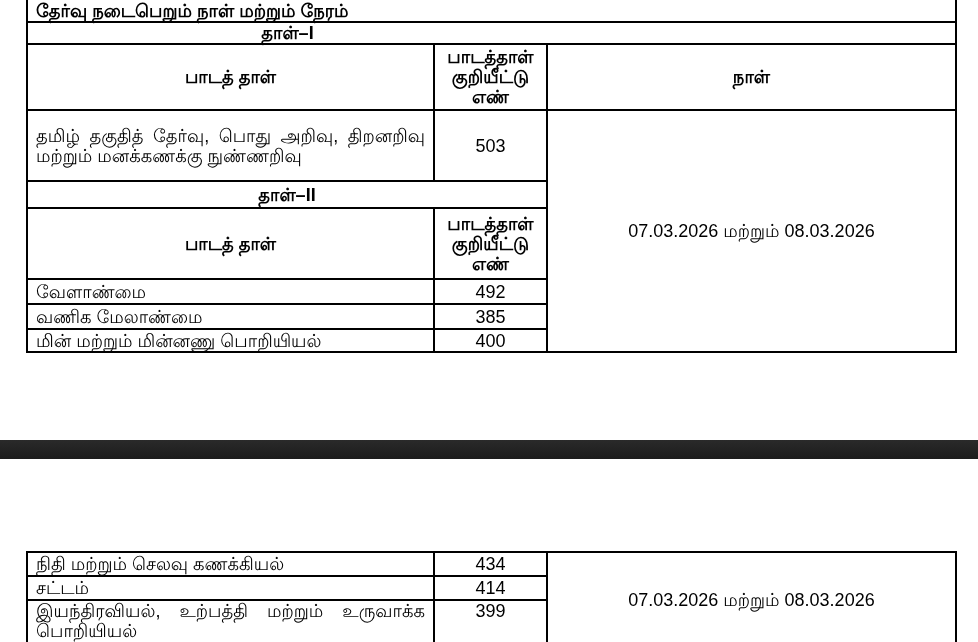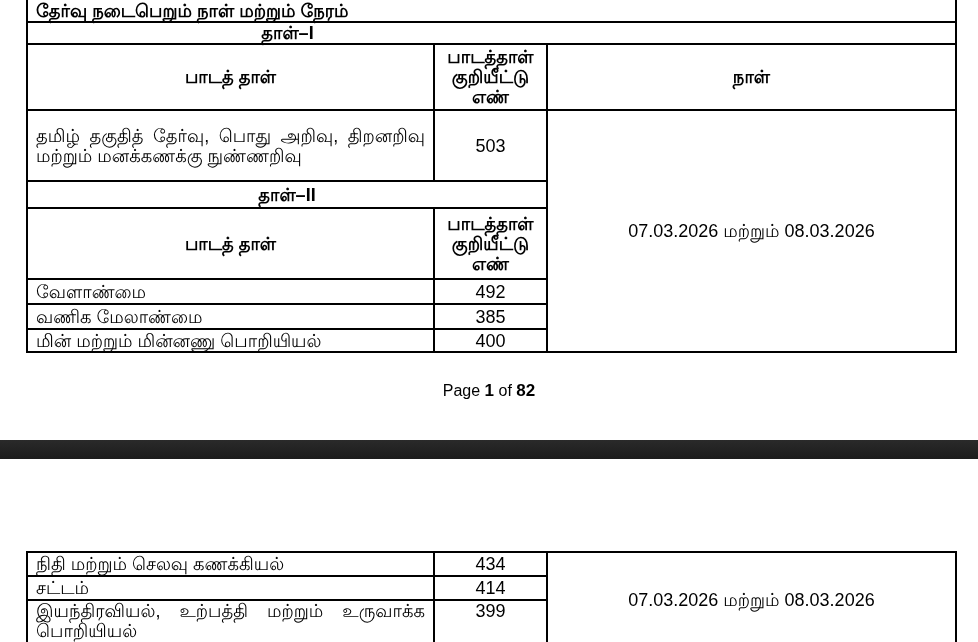--- a/index.html
+++ b/index.html
@@ -81,26 +81,20 @@
       <td>வணிக மேலாண்மை</td>
       <td class="code">385</td>
     </tr>
     <tr style="height:23px;">
       <td>மின் மற்றும் மின்னணு பொறியியல்</td>
       <td class="code">400</td>
     </tr>
   </tbody>
     </table>
 
-  <div class="page-num">
-    <span>Page</span>
-    <b>1</b>
-    <span>of</span>
-    <b>82</b>
-  </div>
 </div>
 
 <div class="sep"></div>
 
 <div class="page page2">
   <table class="exam" style="top:92px;">
     <colgroup>
         <col class="col-subj">
         <col class="col-code">
         <col class="col-date">

